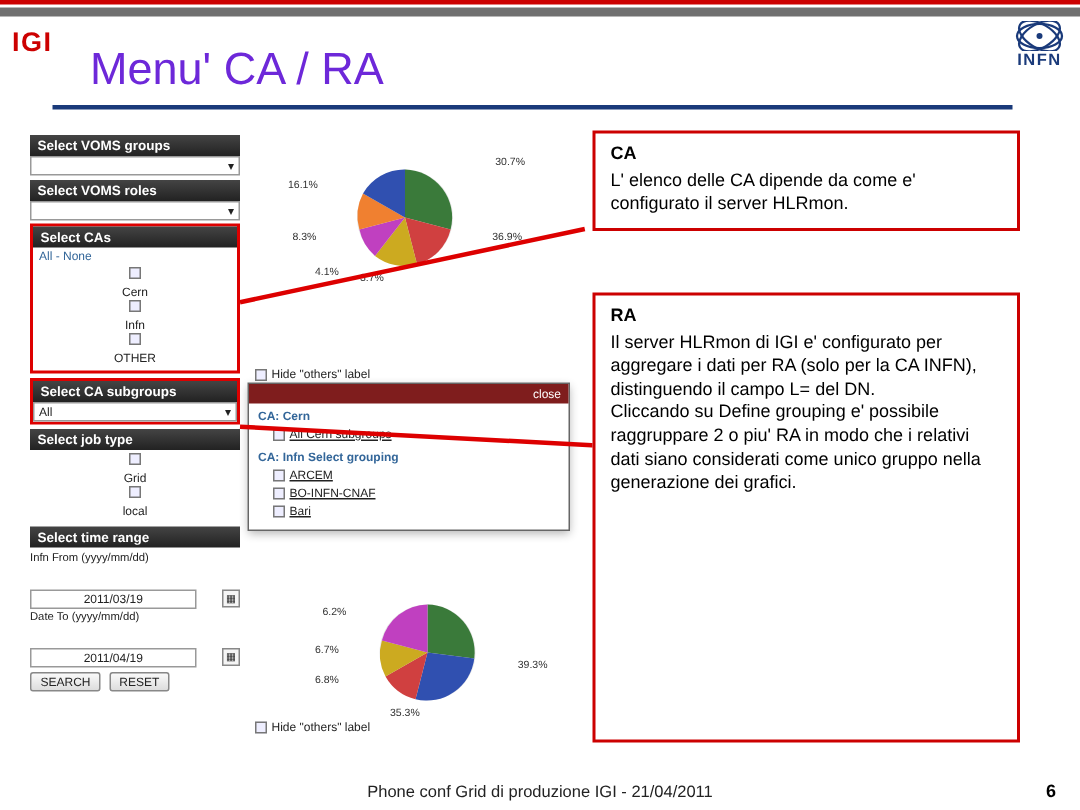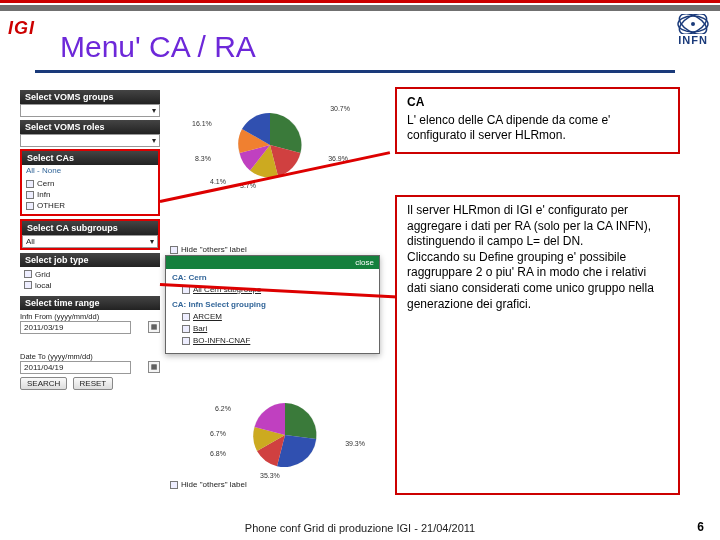--- a/index.html
+++ b/index.html
@@ -7,21 +7,21 @@
     width: 720px; height: 540px;
     font-family: Arial, Helvetica, sans-serif;
     background: #fff;
     position: relative;
     overflow: hidden;
   }
   .topline-red { height: 3px; background: #c00; width: 100%; }
   .topline-gray { height: 6px; background: #707070; width: 100%; margin-top: 2px; }
   .logo-left {
     position: absolute; left: 8px; top: 18px;
-    font-weight: bold; font-style: italic; color: #c00;
+    font-weight: bold; color: #c00;
     font-size: 18px; letter-spacing: 1px;
   }
   .logo-right {
     position: absolute; right: 10px; top: 14px;
     text-align: center;
   }
   .logo-right svg { display: block; margin: 0 auto; }
   .logo-right .txt { font-size: 11px; font-weight: bold; color: #1a3a7a; letter-spacing: 1px; }
 
   .title {
@@ -41,39 +41,39 @@
   }
   .panel-hdr {
     background: linear-gradient(#444,#222);
     color: #fff; padding: 2px 5px;
     font-weight: bold; font-size: 9px;
   }
   .sidebar { position: absolute; left: 0; top: 0; width: 140px; }
   .sel-box { border: 1px solid #999; background: #fff; padding: 1px 3px; font-size: 8px; display:flex; justify-content:space-between;}
   .ca-area { border: 2px solid #d00; margin-top: 2px; }
   .ca-list { padding: 2px 4px; }
-  .ca-list div { display:flex; align-items:center; gap:3px; line-height:1.4;}
+  .ca-list div { display:flex; align-items:center; gap:3px; line-height:1.4;flex-direction:column;}
   .ck { width:8px; height:8px; border:1px solid #777; background:#eef; display:inline-block;}
   .sub-area { border: 2px solid #d00; margin-top: 3px; }
-  .time-row { display:flex; gap:17px; align-items:center; margin-top:0;}
+  .time-row { display:flex; gap:17px; align-items:center; margin-top:17px;text-align:center;}
   .time-in { border:1px solid #999; padding:1px 3px; background:#fff; flex:1; font-size:8px;}
   .cal { width:12px; height:12px; border:1px solid #888; background:#f5f5f5; display:flex; align-items:center; justify-content:center; font-size:7px;}
   .btn { border:1px solid #888; border-radius:2px; padding:1px 6px; background:linear-gradient(#fafafa,#ddd); font-size:8px; display:inline-block; margin-top:3px; margin-right:3px;}
 
   .chart-area { position:absolute; left:150px; top:0; width:210px; }
   .pie1 { margin-top:10px; width:120px; height:90px; position:relative; margin-left:40px;}
   .pie-label { position:absolute; font-size:7px; color:#333;}
   .pie2 { margin-top:10px; width:120px; height:90px; position:relative; margin-left:40px;}
 
   .popup {
     position:absolute; left:145px; top:165px; width:215px;
     border:1px solid #666; background:#fff; font-size:8px;
     box-shadow: 0 2px 6px rgba(0,0,0,0.3);
   }
-  .popup-hd { background:#15803d; color:#fff; padding:2px 5px; display:flex; justify-content:space-between; font-size:8px;}
+  .popup-hd { background:#7f1d1d; color:#fff; padding:2px 5px; display:flex; justify-content:space-between; font-size:8px;}
   .popup-body { padding:3px 6px 6px 6px; line-height:1.5;}
   .popup-body .grp-hd { color:#369; font-weight:bold;}
   .popup-body .indent { padding-left:10px;text-decoration:underline;}
   .popup-body .chk { display:flex; gap:3px; align-items:center;}
 
   .hide-lbl { position:absolute; left:150px; top:450px; display:flex; gap:3px; align-items:center; font-size:8px;}
 
   .callout {
     position: absolute;
     border: 2px solid #c00;
@@ -177,21 +177,21 @@
           <span>local</span>
         </div>
     </div>
 
     <div class="panel-hdr" style="margin-top:3px">Select time range</div>
     <div style="font-size:7.5px; margin-top:2px;">Infn From (yyyy/mm/dd)</div>
     <div class="time-row">
         <div class="time-in">2011/03/19</div>
         <div class="cal">▦</div>
       </div>
-    <div style="font-size:7.5px; margin-top:18px;">Date To (yyyy/mm/dd)</div>
+    <div style="font-size:7.5px; margin-top:0;">Date To (yyyy/mm/dd)</div>
     <div class="time-row">
         <div class="time-in">2011/04/19</div>
         <div class="cal">▦</div>
       </div>
 
     <div class="btn">SEARCH</div>
     <div class="btn">RESET</div>
   </div>
 
   <div class="chart-area">
@@ -225,25 +225,25 @@
           <span class="ck"></span>
           <span>All Cern subgroups</span>
         </div>
       <div class="grp-hd" style="margin-top:3px">CA: Infn   Select grouping</div>
       <div class="chk indent">
           <span class="ck"></span>
           <span>ARCEM</span>
         </div>
       <div class="chk indent">
           <span class="ck"></span>
+          <span>BO-INFN-CNAF</span>
+        </div>
+      <div class="chk indent">
+          <span class="ck"></span>
           <span>Bari</span>
-        </div>
-      <div class="chk indent">
-          <span class="ck"></span>
-          <span>BO-INFN-CNAF</span>
         </div>
     </div>
   </div>
 
   <div class="pie2" style="position:absolute; left:165px; top:290px;">
     <svg viewBox="0 0 100 100" width="80" height="80" style="position:absolute;left:20px;top:5px;">
       <circle cx="50" cy="50" r="40" fill="#e8e8e8"></circle>
       <path d="M50 50 L50 10 A40 40 0 0 1 89 55 Z" fill="#3a7a3a"></path>
       <path d="M50 50 L89 55 A40 40 0 0 1 40 89 Z" fill="#3050b0"></path>
       <path d="M50 50 L40 89 A40 40 0 0 1 15 70 Z" fill="#d04040"></path>
@@ -269,18 +269,19 @@
 
 <div class="conn1"></div>
 <div class="conn2"></div>
 
 <div class="callout c1">
   <h3>CA</h3>
   <div>L' elenco delle CA dipende da come e' configurato il server HLRmon.</div>
 </div>
 
 <div class="callout c2">
+  <h3>RA</h3>
   <div class="body" style="white-space:pre-line">Il server HLRmon di IGI e' configurato per aggregare i dati per RA (solo per la CA INFN), distinguendo il campo L= del DN.
 Cliccando su Define grouping e' possibile raggruppare 2 o piu' RA in modo che i relativi dati siano considerati come unico gruppo nella generazione dei grafici.</div>
 </div>
 
 <div class="footer">Phone conf Grid di produzione IGI - 21/04/2011</div>
 <div class="pagenum">6</div>
 
 </body></html>

